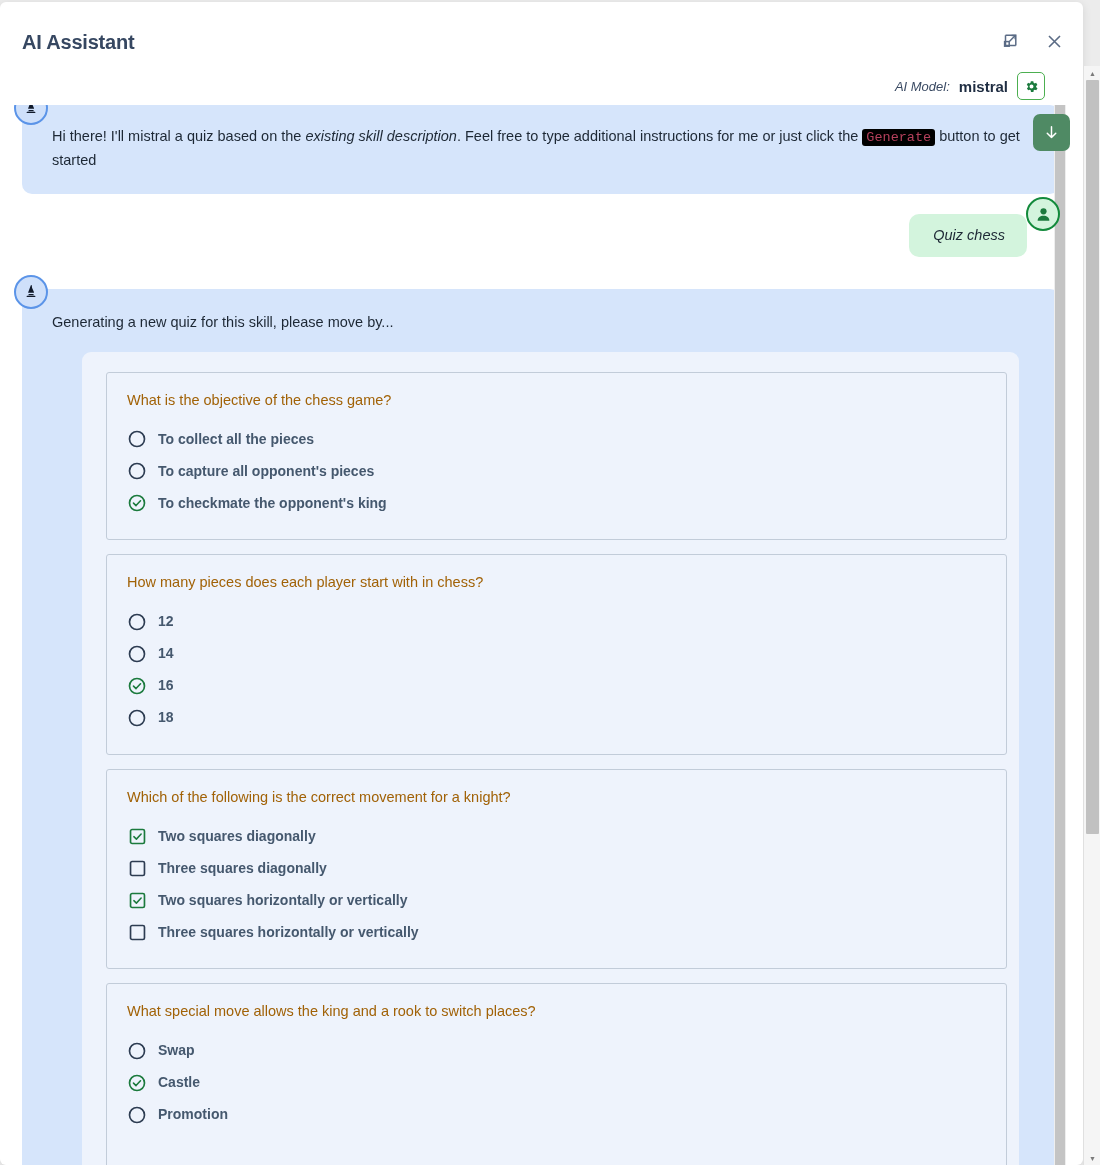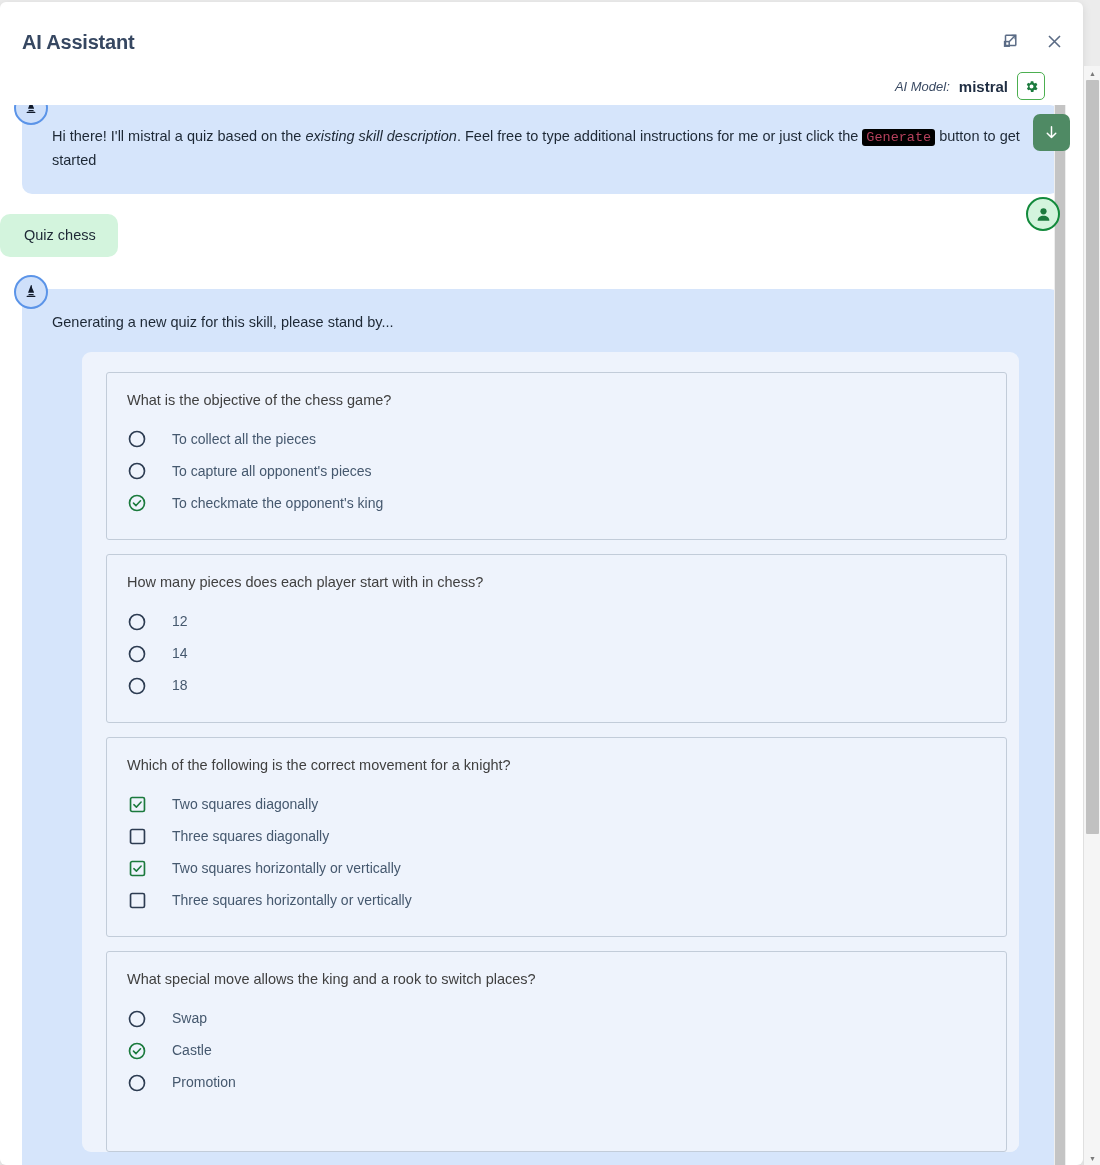--- a/index.html
+++ b/index.html
@@ -122,23 +122,25 @@
     width: 34px; height: 34px;
     border-radius: 50%;
     background: #cfe0fa;
     border: 2px solid #5b94e8;
     display: flex; align-items: center; justify-content: center;
     z-index: 4;
   }
 
   .bubble-user-row {
     display: flex;
+    justify-content: flex-end;
     padding-right: 56px;
     position: relative;
     margin-top: 20px;
+    font-style: italic;
   }
   .bubble-user {
     background: #d3f4dd;
     border-radius: 10px;
     padding: 13px 22px 14px 24px;
     font-size: 14.5px;
     color: #1d2835;
   }
   .avatar-user {
     position: absolute;
@@ -197,29 +199,30 @@
 
   .qcard {
     border: 1px solid #c2ccd9;
     border-radius: 3px;
     background: #eef3fc;
     padding: 16px 20px 20px 20px;
     margin-bottom: 14px;
   }
   .qtext {
     font-size: 14.5px;
-    color: #404040;
+    color: #a16207;
     margin-bottom: 11px;
   }
   .opt {
     display: flex;
     align-items: center;
-    gap: 25px;
+    gap: 11px;
     height: 32px;
     cursor: pointer;
+    font-weight: bold;
   }
   .opt-label {
     font-size: 14px;
     color: #45586e;
   }
   .ctl { flex: 0 0 auto; width: 20px; height: 20px; display:flex; align-items:center; justify-content:center;}
 
   
   .sb-outer {
     position: absolute;
@@ -331,21 +334,21 @@
 
       <div class="msg-row" style="margin-top:32px;">
         <div class="avatar-ai">
           <svg width="18" height="18" viewBox="0 0 24 24" fill="#111a2b">
             <path d="M12.6 3.1c-.35-.3-.8-.1-.95.3l-3.5 9.1c-.1.3.1.6.4.6h7.1c.35 0 .55-.35.4-.65L13.5 6.5c-.4-.9-.4-1.9-.2-2.7.06-.25-.02-.5-.2-.65Z"></path>
             <path d="M9.05 14.6h6.1l.6 1.6H8.4z"></path>
             <rect x="6.2" y="17.1" width="11.6" height="1.7" rx=".5"></rect>
           </svg>
         </div>
         <div class="bubble-ai">
-          <div class="gen-text">Generating a new quiz for this skill, please stand by...</div>
+          <div class="gen-text">Generating a new quiz for this skill, please move by...</div>
           <div class="quiz-outer">
             <div class="quiz-inner">
               <div id="quiz-list">
                   <div class="qcard">
                     <div class="qtext">What is the objective of the chess game?</div>
                     <div class="opt">
                       <span class="ctl">
                         <svg width="20" height="20" viewBox="0 0 24 24" fill="none" stroke="#2d3c52" stroke-width="2">
                           <circle cx="12" cy="12" r="9"></circle>
                         </svg>
@@ -380,20 +383,29 @@
                       </span>
                       <span class="opt-label">12</span>
                     </div>
                     <div class="opt">
                       <span class="ctl">
                         <svg width="20" height="20" viewBox="0 0 24 24" fill="none" stroke="#2d3c52" stroke-width="2">
                           <circle cx="12" cy="12" r="9"></circle>
                         </svg>
                       </span>
                       <span class="opt-label">14</span>
+                    </div>
+                    <div class="opt">
+                      <span class="ctl">
+                        <svg width="20" height="20" viewBox="0 0 24 24" fill="none" stroke="#1b7a3d" stroke-width="2">
+                          <circle cx="12" cy="12" r="9"></circle>
+                          <path d="M7.8 12.2 L10.8 15.1 L16.2 9.3" stroke-width="1.9" stroke-linecap="round" stroke-linejoin="round"></path>
+                        </svg>
+                      </span>
+                      <span class="opt-label">16</span>
                     </div>
                     <div class="opt">
                       <span class="ctl">
                         <svg width="20" height="20" viewBox="0 0 24 24" fill="none" stroke="#2d3c52" stroke-width="2">
                           <circle cx="12" cy="12" r="9"></circle>
                         </svg>
                       </span>
                       <span class="opt-label">18</span>
                     </div>
                   </div>

